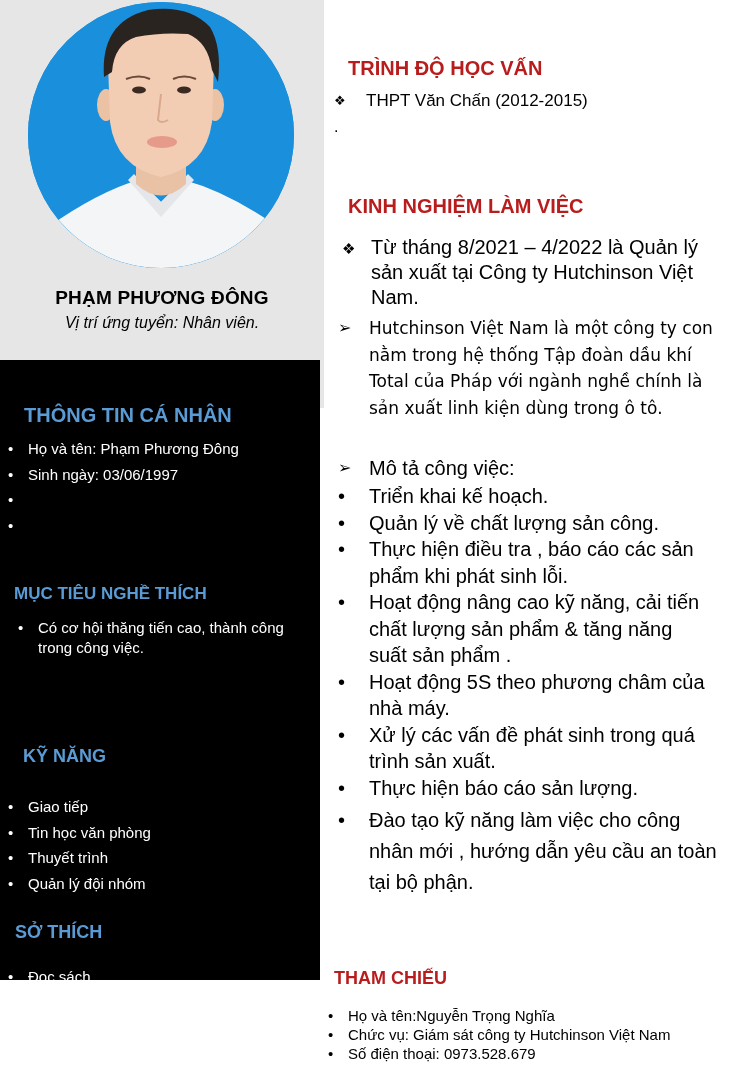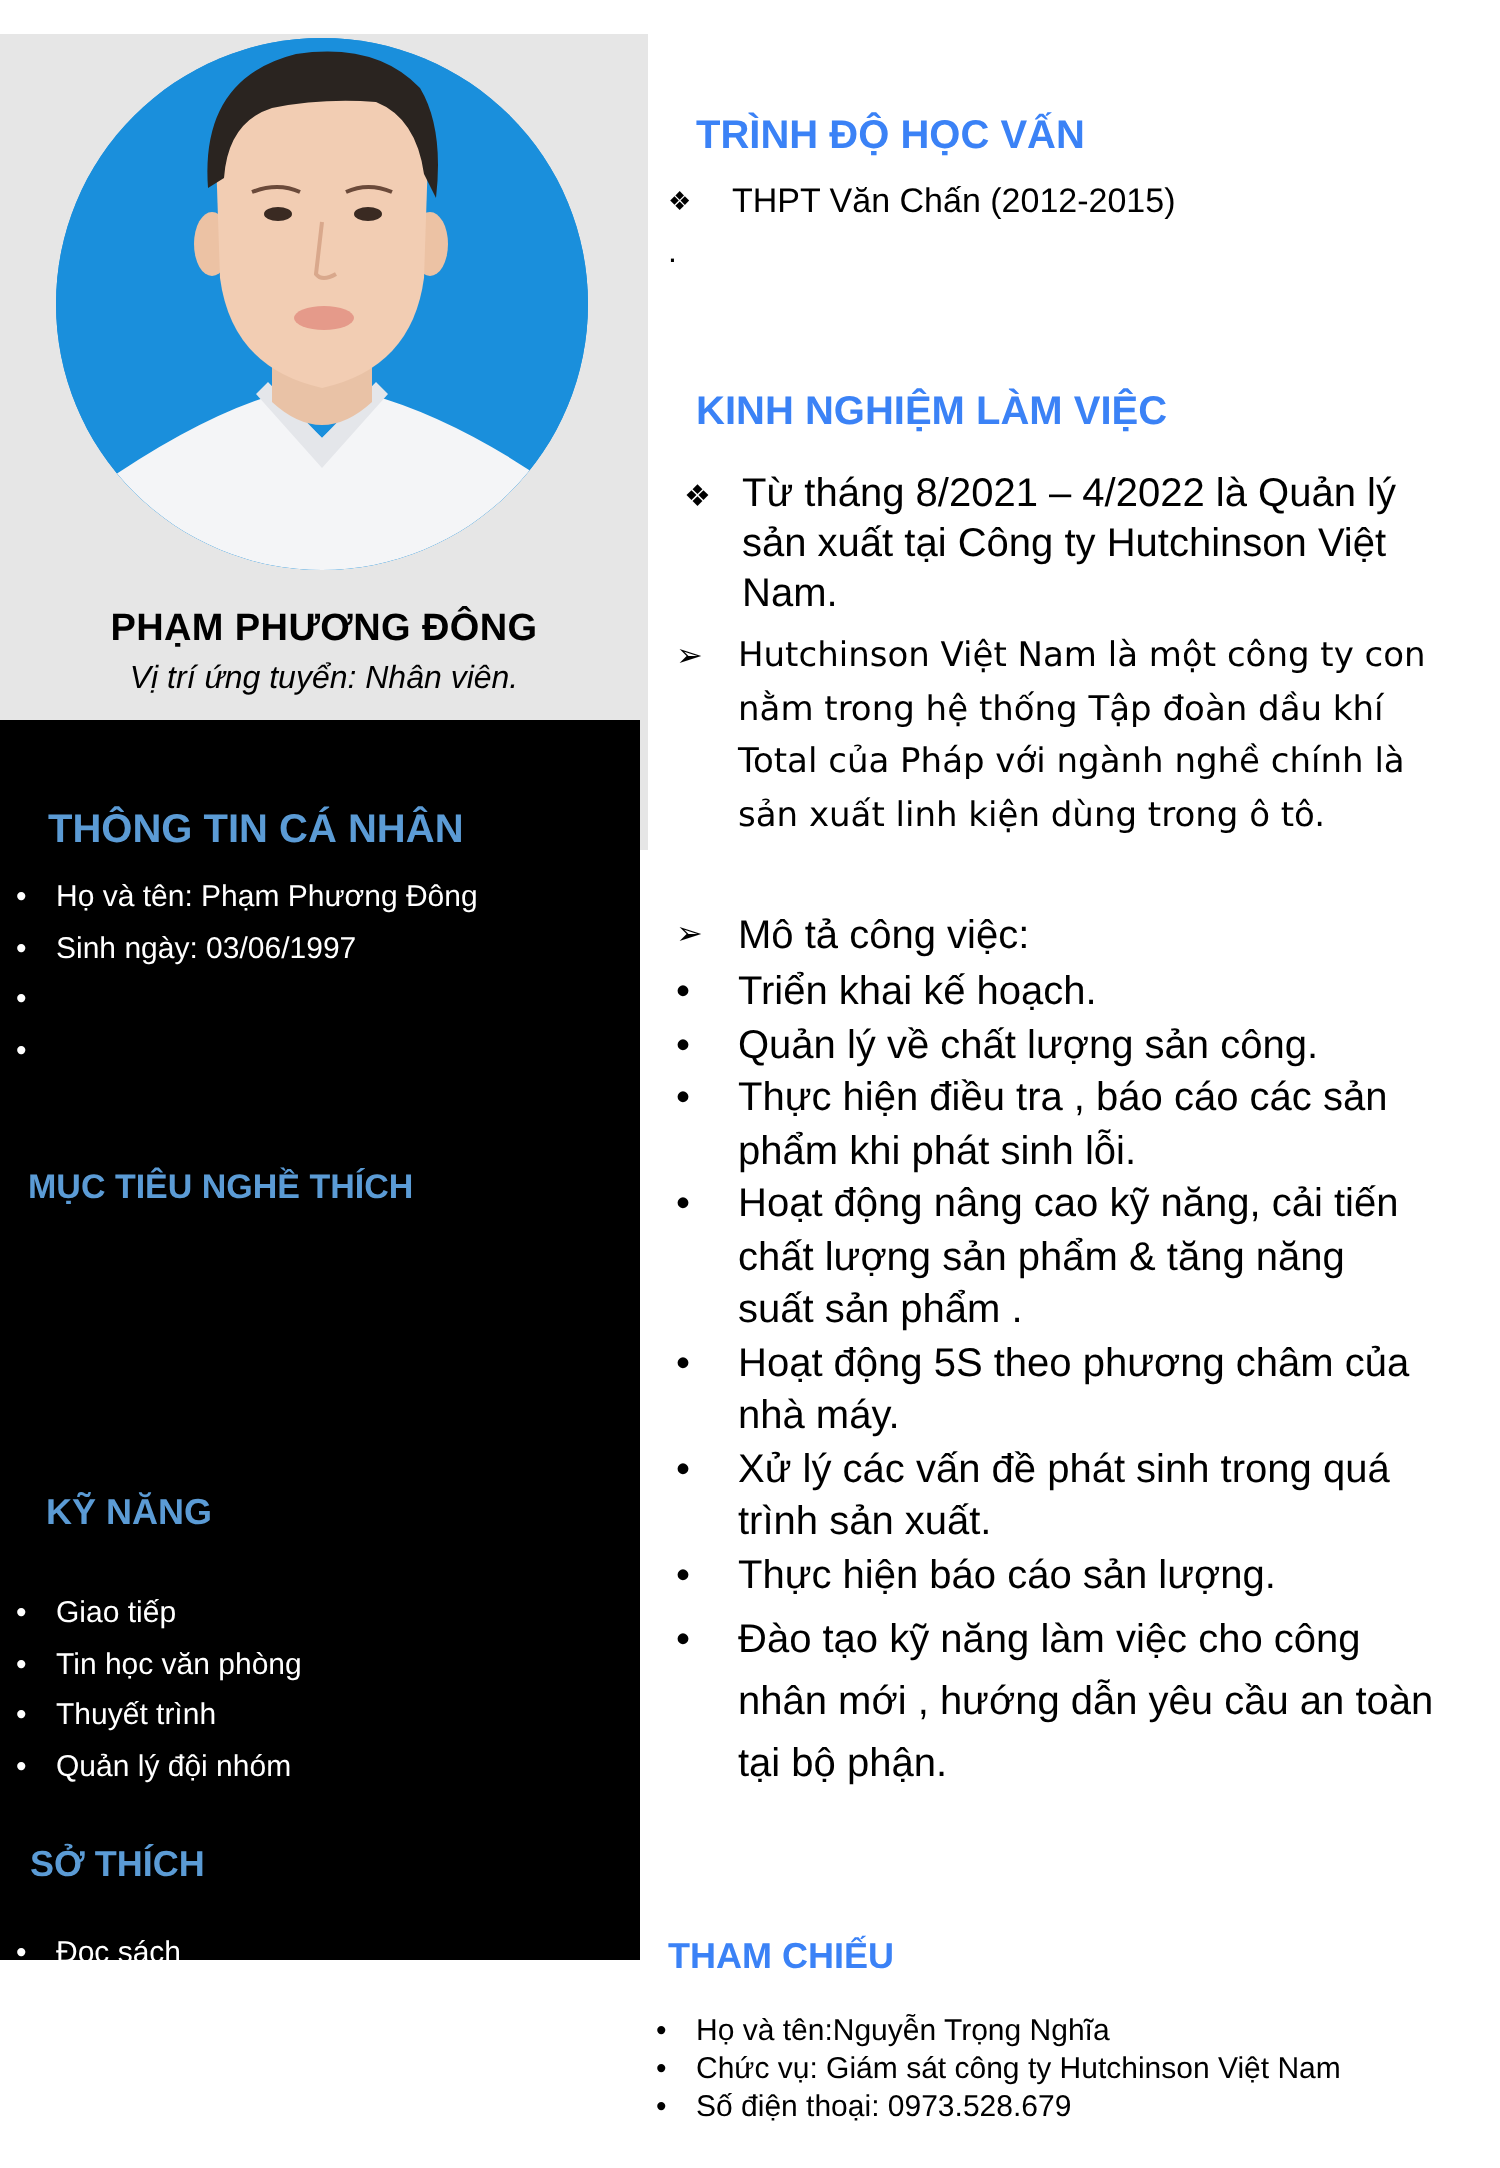--- a/index.html
+++ b/index.html
@@ -5,38 +5,38 @@
     html, body { margin: 0; padding: 0; }
     body {
       width: 750px; height: 1084px; position: relative; overflow: hidden;
       background: #ffffff;
       font-family: "Liberation Sans", "DejaVu Sans", sans-serif;
       color: #000;
     }
     .abs { position: absolute; }
 
     
-    #profile-panel { left: 0; top: 17px; width: 324px; height: 408px; background: #e6e6e6; }
+    #profile-panel { left: 0; top: 0; width: 324px; height: 408px; background: #e6e6e6; }
     #photo {
       left: 28px; top: 2px; width: 266px; height: 266px; border-radius: 50%;
       background: #1a8fdc; overflow: hidden;
     }
     #photo svg { display: block; }
     #name { left: 0; width: 324px; top: 287px; text-align: center; font-weight: bold; font-size: 19px; letter-spacing: 0.2px; }
     #position { left: 0; width: 324px; top: 314px; text-align: center; font-style: italic; font-size: 16px; }
 
     
     #sidebar { left: 0; top: 360px; width: 320px; height: 620px; background: #000; color: #fff; }
     .side-h { color: #5b9bd5; font-weight: bold; position: absolute; }
     .side-list { position: absolute; list-style: none; margin: 0; padding: 0; color: #fff; }
     .side-list li { position: relative; padding-left: 28px; }
     .side-list li::before { content: "\2022"; position: absolute; left: 8px; top: 0; }
 
     
-    .right-h { color: #3b82f6; font-weight: bold; position: absolute; }
+    .right-h { color: #b91c1c; font-weight: bold; position: absolute; }
     .right-list { position: absolute; list-style: none; margin: 0; padding: 0; }
     .right-list li { position: relative; }
     .bul { position: absolute; left: 0; }
     .carlito { font-family: "DejaVu Sans", sans-serif; }
   </style>
 </head>
 <body>
 
 <div id="profile-panel" class="abs">
   <div id="photo" class="abs">
@@ -74,20 +74,21 @@
   <div class="side-h" style="left:24px; top:44px; font-size:20px;">THÔNG TIN CÁ NHÂN</div>
   <ul class="side-list" style="left:0; top:76px; width:310px; font-size:15px; line-height:25.5px;">
     <li>Họ và tên: Phạm Phương Đông</li>
     <li>Sinh ngày: 03/06/1997</li>
     <li style="height:25.5px;"></li>
     <li style="height:25.5px;"></li>
   </ul>
 
   <div class="side-h" style="left:14px; top:224px; font-size:17px;">MỤC TIÊU NGHỀ THÍCH</div>
   <ul class="side-list" style="left:10px; top:258px; width:302px; font-size:15px; line-height:20px;">
+    <li>Có cơ hội thăng tiến cao, thành công trong công việc.</li>
   </ul>
 
   <div class="side-h" style="left:23px; top:386px; font-size:18px;">KỸ NĂNG</div>
   <ul class="side-list" style="left:0; top:434px; width:310px; font-size:15px; line-height:25.5px;">
     <li>Giao tiếp</li>
     <li>Tin học văn phòng</li>
     <li>Thuyết trình</li>
     <li>Quản lý đội nhóm</li>
   </ul>
 

